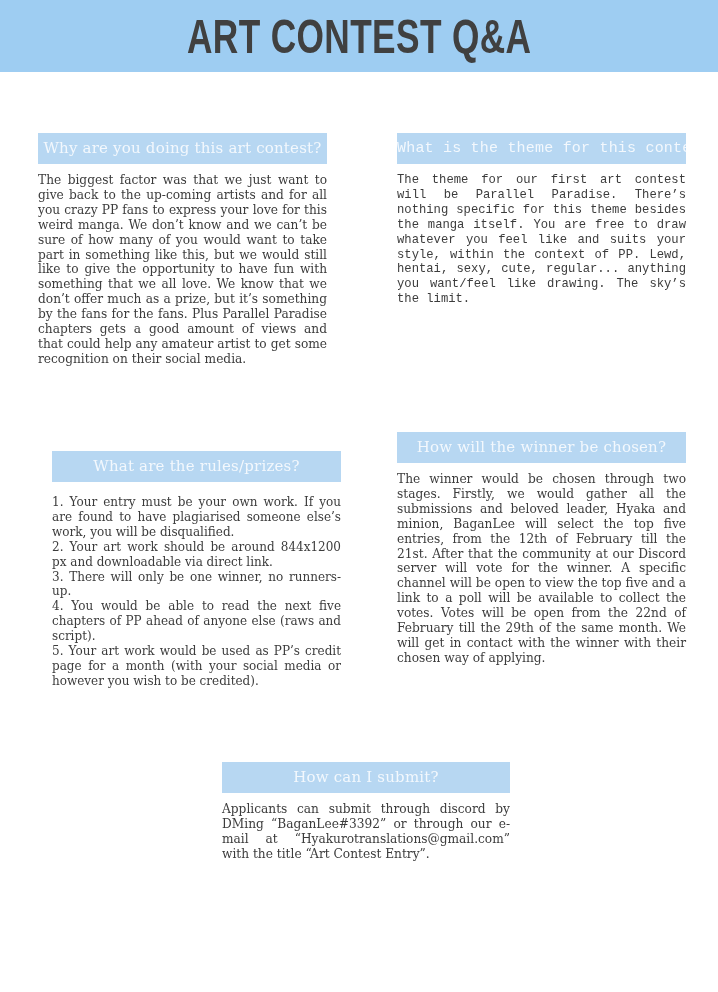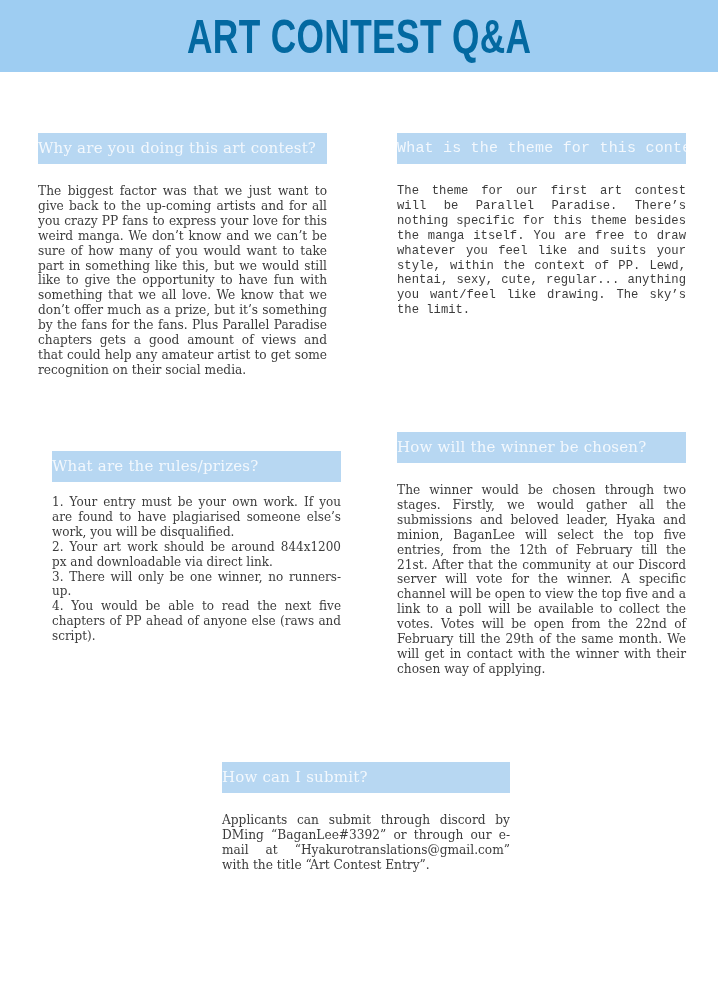--- a/index.html
+++ b/index.html
@@ -22,48 +22,49 @@
     position:absolute;left:0;top:0;
     width:718px;height:72px;
     background:var(--banner-bg);
     display:flex;align-items:center;justify-content:center;
   }
   .banner h1{
     margin:0;padding:0;
     font-family:"Liberation Sans", sans-serif;
     font-weight:700;
     font-size:49px;
-    color:#0369a1;
+    color:#404040;
     letter-spacing:0.5px;
     line-height:1;
   }
   .title-text{
     display:inline-block;
     transform:scaleX(0.72);
     transform-origin:center;
     white-space:nowrap;
   }
   .qa{position:absolute;}
   #sec-why{left:38px;top:133px;width:289px;}
   #sec-theme{left:397px;top:133px;width:289px;font-family:Liberation Mono, monospace;}
   #sec-rules{left:52px;top:451px;width:289px;}
   #sec-winner{left:397px;top:432px;width:289px;}
   #sec-submit{left:222px;top:762px;width:288px;}
   .q-box{
     height:31px;
     background:var(--qbox-bg);
     color:var(--qbox-text);
+    text-align:center;
     font-size:15px;
     line-height:31px;
     letter-spacing:0.2px;
     overflow:hidden;
     white-space:nowrap;
   }
   .answer{
-    margin:20px 0 0 0;
+    margin:9px 0 0 0;
     text-align:justify;
     font-size:12.2px;
     line-height:14.9px;
     color:var(--body-text);
   }
   .rules-list p{
     margin:0;
     text-align:justify;
     font-size:12px;
     line-height:14.9px;
@@ -94,20 +95,21 @@
 
 <section class="qa" id="sec-rules">
   <div class="q-box">
     <span>What are the rules/prizes?</span>
   </div>
   <div class="rules-list">
     <p>1. Your entry must be your own work. If you are found to have plagiarised someone else’s work, you will be disqualified.</p>
     <p>2. Your art work should be around 844x1200 px and downloadable via direct link.</p>
     <p>3. There will only be one winner, no runners-up.</p>
     <p>4. You would be able to read the next five chapters of PP ahead of anyone else (raws and script).</p>
+    <p>5.  Your art work would be used as PP’s credit page for a month (with your social media or however you wish to be credited).</p>
   </div>
 </section>
 
 <section class="qa" id="sec-winner">
   <div class="q-box">
     <span>How will the winner be chosen?</span>
   </div>
   <p class="answer">The winner would be chosen through two stages. Firstly, we would gather all the submissions and beloved leader, Hyaka and minion, BaganLee will select the top five entries, from the 12th of February till the 21st. After that the community at our Discord server will vote for the winner. A specific channel will be open to view the top five and a link to a poll will be available to collect the votes. Votes will be open from the 22nd of February till the 29th of the same month. We will get in contact with the winner with their chosen way of applying.</p>
 </section>
 

